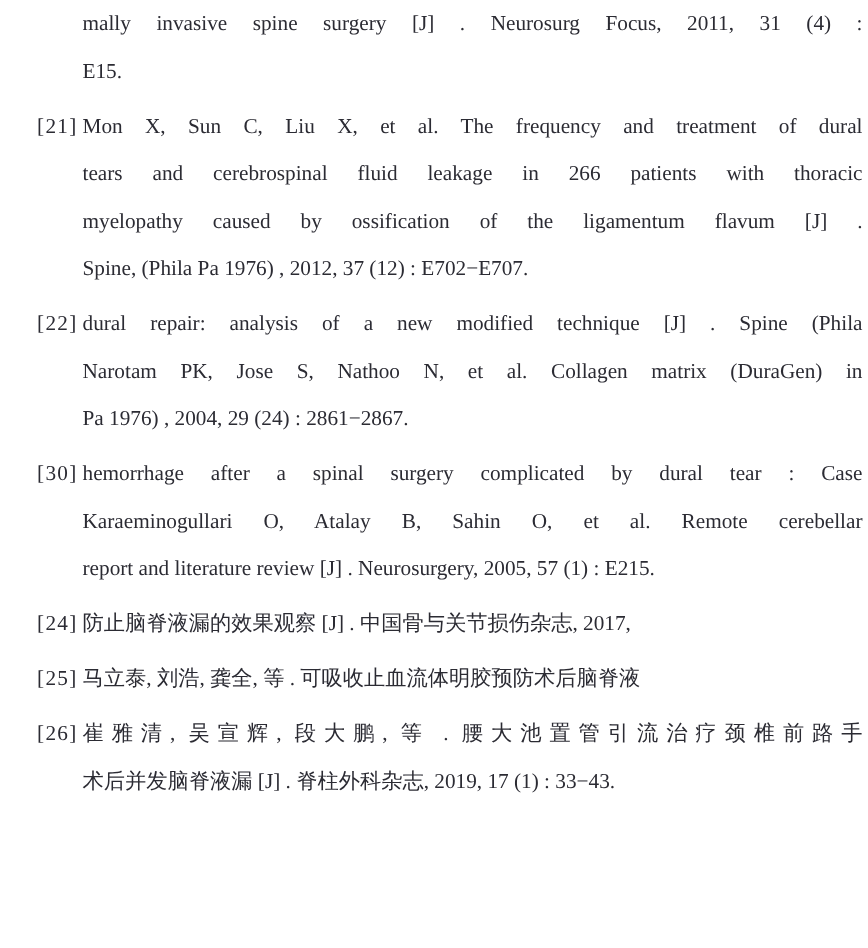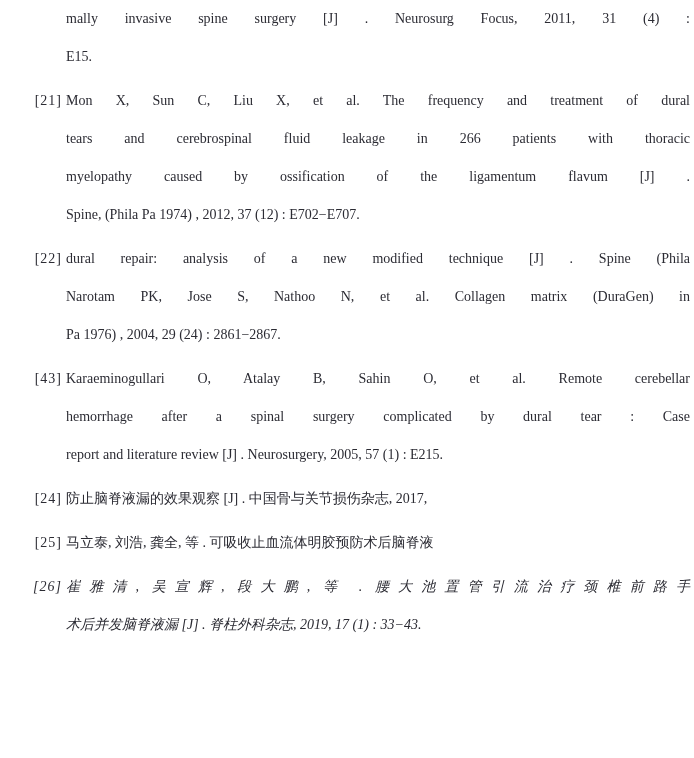--- a/index.html
+++ b/index.html
@@ -9,30 +9,30 @@
     height: 758px;
     overflow: hidden;
     background: #ffffff;
   }
   .page {
     box-sizing: border-box;
     width: 694px;
     height: 758px;
     padding: 0 4px 0 2px;
     font-family: "Liberation Serif", "DejaVu Serif", serif;
-    font-size: 14px;
+    font-size: 17px;
     line-height: 38px;
     color: #2b2b33;
   }
   .ref {
     position: relative;
     padding-left: 64px;
     margin-bottom: 6px;
   }
-  .ref:last-child { margin-bottom: 0; font-style: italic; }
+  .ref:last-child { margin-bottom: 0; }
   .ref-label {
     position: absolute;
     left: 0;
     top: 0;
     width: 60px;
     text-align: right;
     letter-spacing: 1px;
   }
   .line {
     text-align: justify;
@@ -54,38 +54,38 @@
       <div class="line">E15.</div>
     </div>
   </div>
 
   <div class="ref">
     <span class="ref-label">[21]</span>
     <div class="ref-body">
       <div class="line">Mon X, Sun C, Liu X, et al. The frequency and treatment of dural</div>
       <div class="line">tears and cerebrospinal fluid leakage in 266 patients with thoracic</div>
       <div class="line">myelopathy caused by ossification of the ligamentum flavum [J] .</div>
-      <div class="line">Spine, (Phila Pa 1974) , 2012, 37 (12) : E702−E707.</div>
+      <div class="line">Spine, (Phila Pa 1976) , 2012, 37 (12) : E702−E707.</div>
     </div>
   </div>
 
   <div class="ref">
     <span class="ref-label">[22]</span>
     <div class="ref-body">
       <div class="line">dural repair: analysis of a new modified technique [J] . Spine (Phila</div>
       <div class="line">Narotam PK, Jose S, Nathoo N, et al. Collagen matrix (DuraGen) in</div>
       <div class="line">Pa 1976) , 2004, 29 (24) : 2861−2867.</div>
     </div>
   </div>
 
   <div class="ref">
-    <span class="ref-label">[43]</span>
+    <span class="ref-label">[30]</span>
     <div class="ref-body">
+      <div class="line">hemorrhage after a spinal surgery complicated by dural tear : Case</div>
       <div class="line">Karaeminogullari O, Atalay B, Sahin O, et al. Remote cerebellar</div>
-      <div class="line">hemorrhage after a spinal surgery complicated by dural tear : Case</div>
       <div class="line">report and literature review [J] . Neurosurgery, 2005, 57 (1) : E215.</div>
     </div>
   </div>
 
   <div class="ref">
     <span class="ref-label">[24]</span>
     <div class="ref-body">
       <div class="line">防止脑脊液漏的效果观察 [J] . 中国骨与关节损伤杂志, 2017,</div>
     </div>
   </div>

